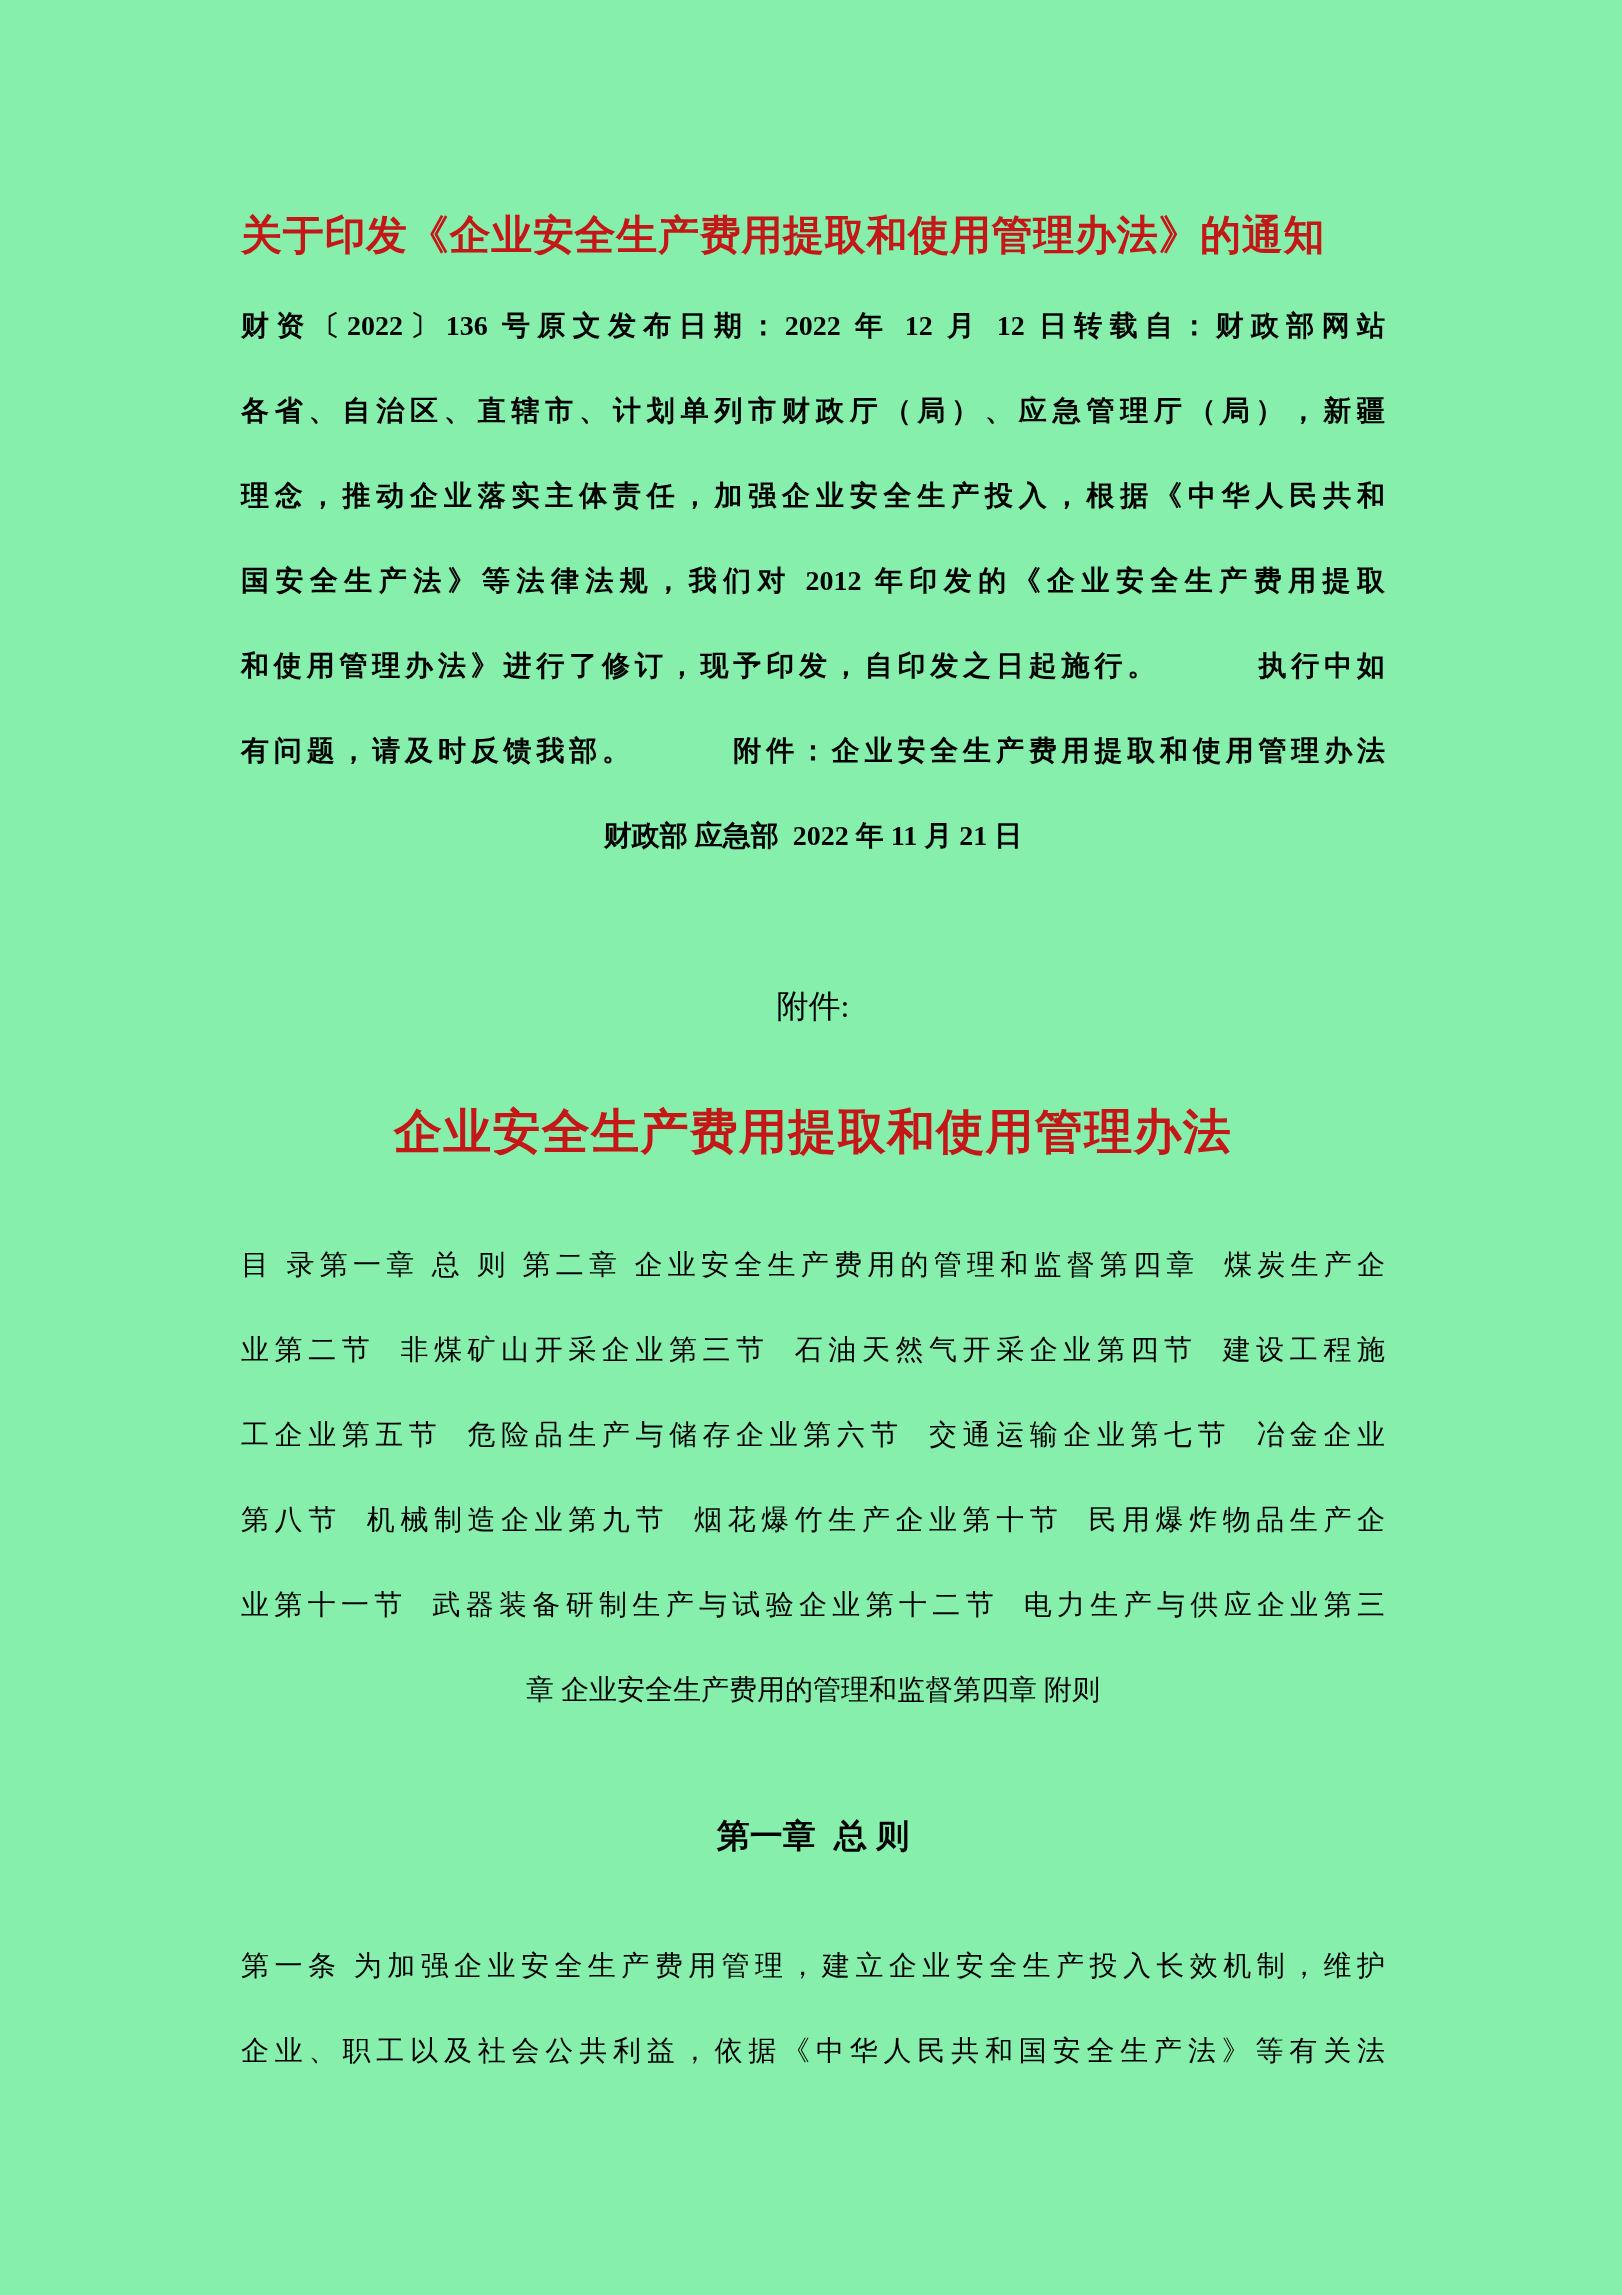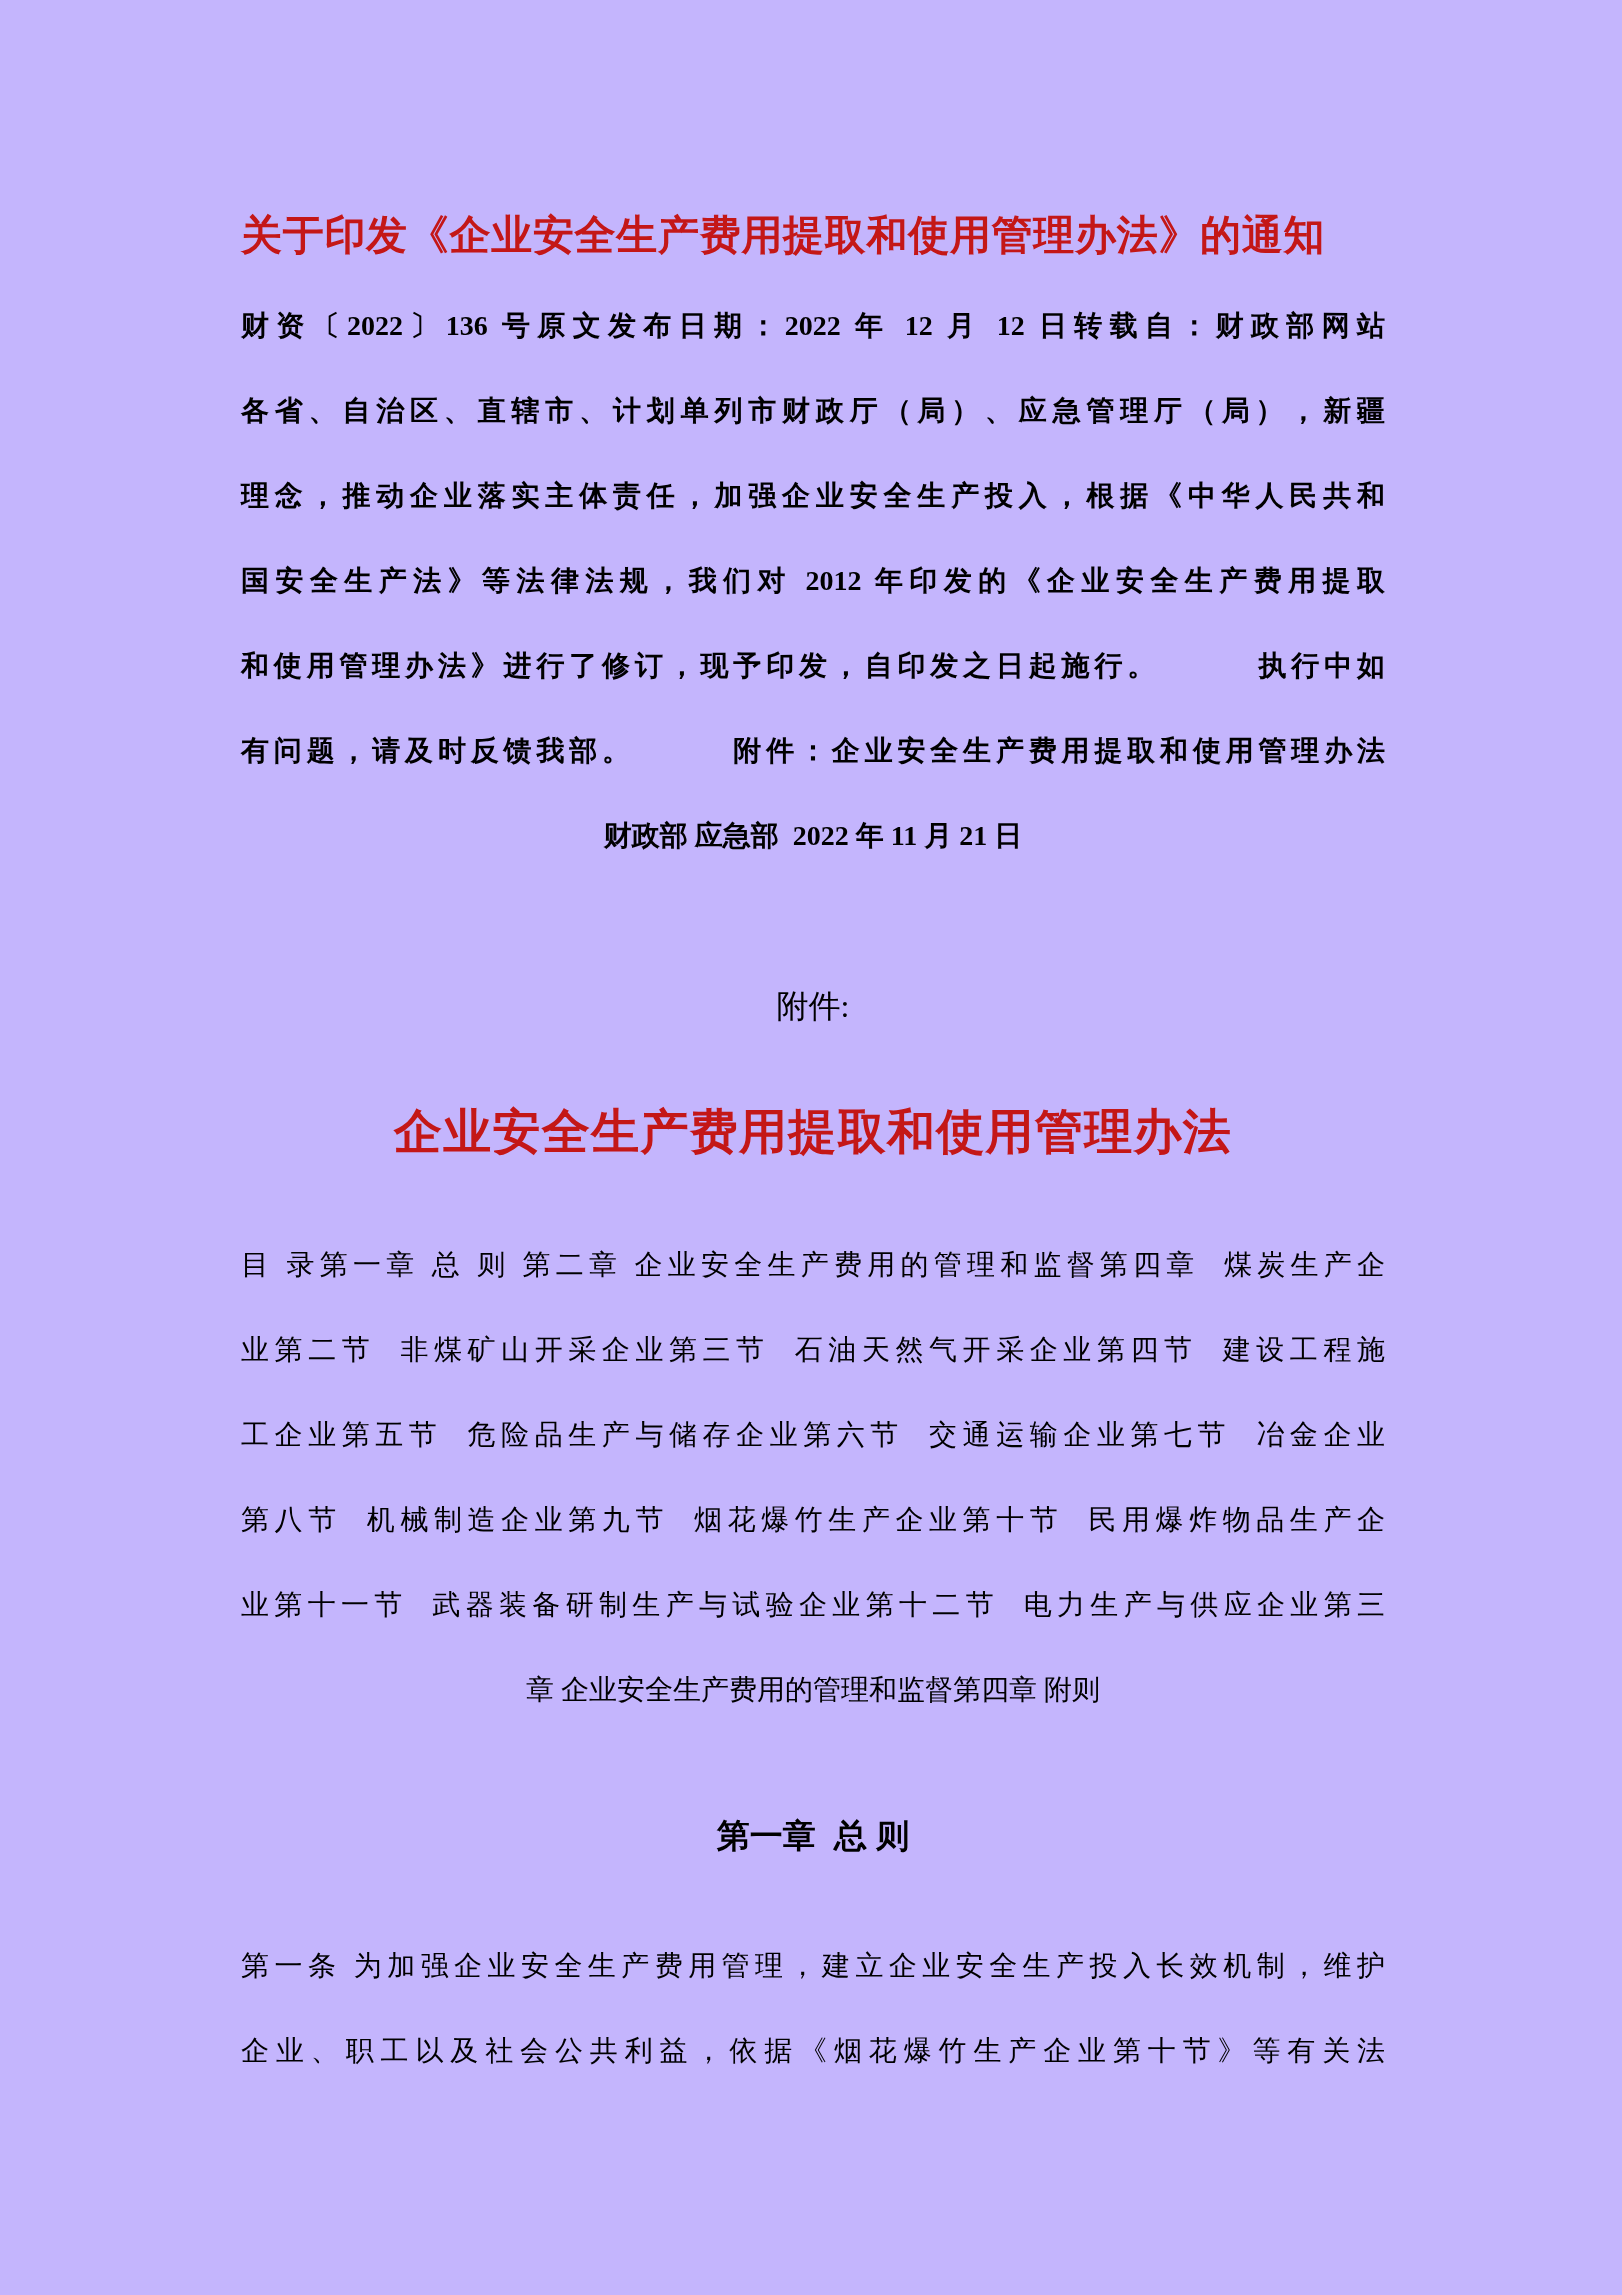--- a/index.html
+++ b/index.html
@@ -1,21 +1,21 @@
 <!DOCTYPE html>
 <html style="font-size:10.5px"><head>
 <meta charset="utf-8">
 <style>
   * { margin: 0; padding: 0; box-sizing: border-box; }
   html, body { background: #ffffff; }
   .page {
     position: relative;
     width: 1623px;
     height: 2295px;
-    background: #c4b5fd;
+    background: #86efac;
     overflow: hidden;
     font-family: "Liberation Serif", "DejaVu Serif", serif;
     color: #000000;
   }
   .block {
     position: absolute;
     left: 241px;
     width: 1144px;
   }
   .notice-title {
@@ -95,17 +95,17 @@
     <div class="line just">工企业第五节  危险品生产与储存企业第六节  交通运输企业第七节  冶金企业</div>
     <div class="line just">第八节  机械制造企业第九节  烟花爆竹生产企业第十节  民用爆炸物品生产企</div>
     <div class="line just">业第十一节  武器装备研制生产与试验企业第十二节  电力生产与供应企业第三</div>
     <div class="line">章 企业安全生产费用的管理和监督第四章 附则</div>
   </div>
 
   <div class="block chapter-heading">第一章  总 则</div>
 
   <div class="block body-lines article-body">
     <div class="line just">第一条 为加强企业安全生产费用管理，建立企业安全生产投入长效机制，维护</div>
-    <div class="line just">企业、职工以及社会公共利益，依据《烟花爆竹生产企业第十节》等有关法</div>
+    <div class="line just">企业、职工以及社会公共利益，依据《中华人民共和国安全生产法》等有关法</div>
   </div>
 
 </div>
 
 
 </body></html>

